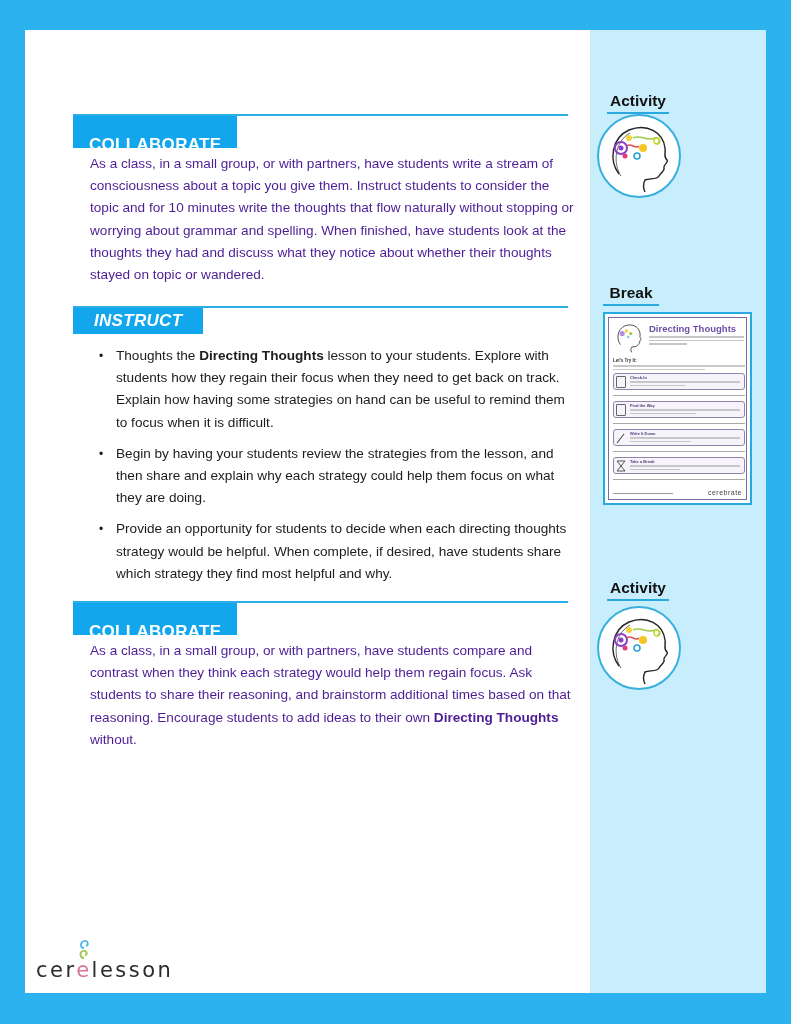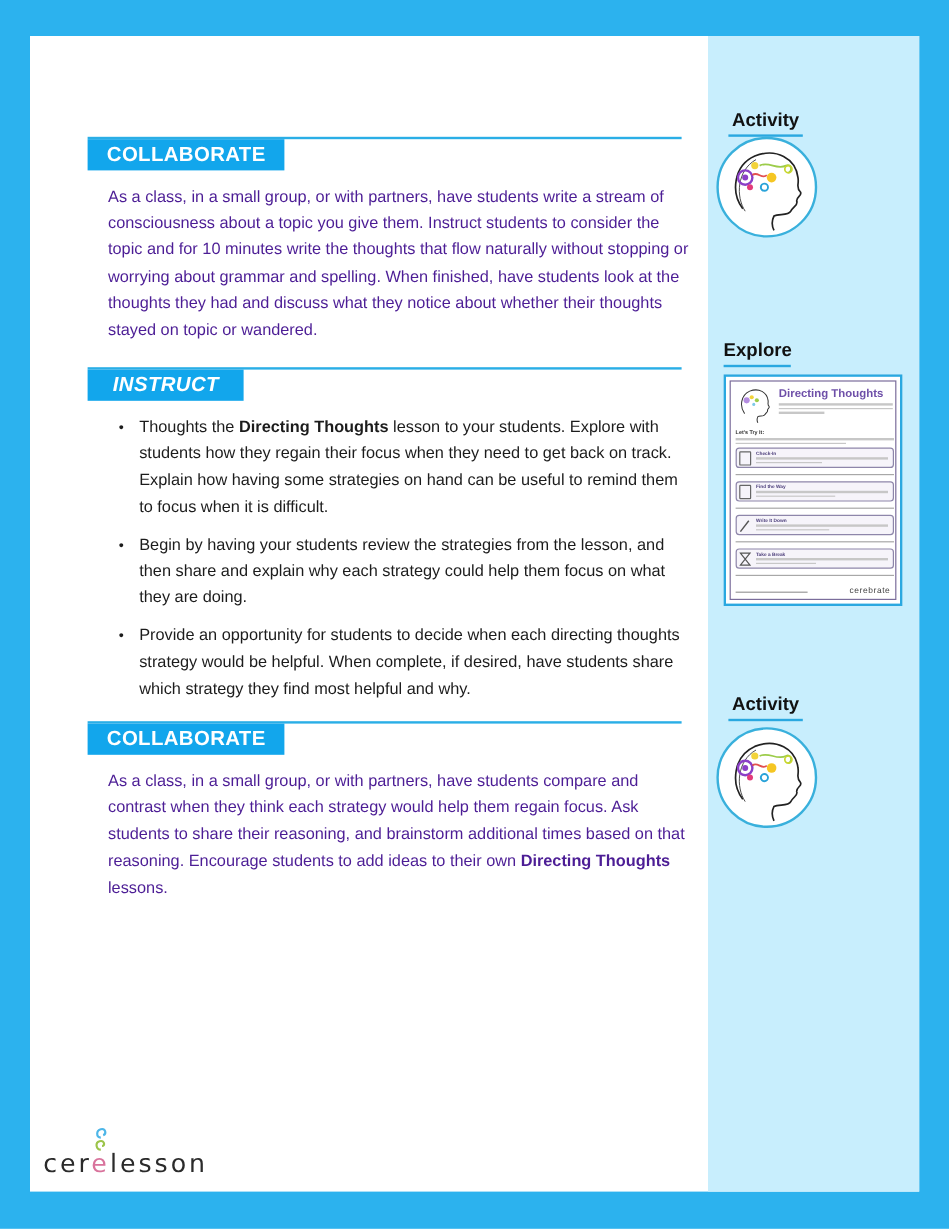--- a/index.html
+++ b/index.html
@@ -34,21 +34,21 @@
   .section-head .tag {
     position: absolute;
     left: 0; top: 0;
     height: 26px;
     background: #12a6ec;
     color: #ffffff;
     font-weight: bold;
     font-size: 17px;
     letter-spacing: 0.3px;
     line-height: 26px;
-    padding: 0 16px;
+    padding: 16px 16px;
   }
   .body-text {
     position: absolute;
     left: 90px;
     width: 485px;
     font-size: 13.6px;
     line-height: 22.2px;
     color: #4c1d95;
   }
   .bullets {
@@ -195,41 +195,41 @@
   <li>
     <span class="dot">•</span>
     <span>Provide an opportunity for students to decide when each directing thoughts strategy would be helpful. When complete, if desired, have students share which strategy they find most helpful and why.</span>
   </li>
 </ul>
 
 <div class="section-head" style="top:601px;">
   <div class="tag">COLLABORATE</div>
 </div>
 <p class="body-text" style="top:640px;">
-  <span>As a class, in a small group, or with partners, have students compare and contrast when they think each strategy would help them regain focus. Ask students to share their reasoning, and brainstorm additional times based on that reasoning. Encourage students to add ideas to their own </span><b>Directing Thoughts</b><span> lessons.</span>
+  <span>As a class, in a small group, or with partners, have students compare and contrast when they think each strategy would help them regain focus. Ask students to share their reasoning, and brainstorm additional times based on that reasoning. Encourage students to add ideas to their own </span><b>Directing Thoughts</b><span> without.</span>
 </p>
 
 <div class="side-label" style="left:607px; top:92px; width:62px;">Activity</div>
 <div class="activity-circle" style="left:597px; top:114px;">
   <svg width="80" height="80" viewBox="0 0 80 80">
     <path d="M20 58 C10 45 12 22 30 14 C48 7 64 16 66 32 C67 38 64 40 68 44 C70 47 64 48 65 52 C66 55 62 56 60 60 C58 64 50 62 46 64 C44 68 44 72 46 76" fill="none" stroke="#222" stroke-width="1.4"></path>
     <path d="M22 60 C14 48 15 26 31 17" fill="none" stroke="#444" stroke-width="0.8"></path>
     <circle cx="22" cy="32" r="6" fill="none" stroke="#8b3fc7" stroke-width="2"></circle>
     <circle cx="22" cy="32" r="2.5" fill="#8b3fc7"></circle>
     <circle cx="26" cy="40" r="2.5" fill="#e23b7a"></circle>
     <circle cx="30" cy="22" r="3" fill="#f2d33a"></circle>
     <path d="M28 30 C32 26 36 34 40 30" fill="none" stroke="#e25050" stroke-width="1.5"></path>
     <circle cx="44" cy="32" r="4" fill="#f5c623"></circle>
     <circle cx="38" cy="40" r="3" fill="none" stroke="#2aa3d9" stroke-width="1.6"></circle>
     <path d="M34 22 C42 18 48 26 56 22 C60 20 62 26 58 28" fill="none" stroke="#9ccc4a" stroke-width="1.5"></path>
     <circle cx="58" cy="25" r="3" fill="none" stroke="#c8d62e" stroke-width="1.4"></circle>
   </svg>
 </div>
 
-<div class="side-label" style="left:603px; top:284px; width:56px;">Explore</div>
+<div class="side-label" style="left:603px; top:284px; width:56px;">Break</div>
 <div class="lesson-thumb">
   <div class="lesson-inner">
     <svg class="thumb-head-svg" width="34" height="34" viewBox="0 0 80 80">
       <path d="M20 58 C10 45 12 22 30 14 C48 7 64 16 66 32 C67 38 64 40 68 44 C70 47 64 48 65 52 C66 55 62 56 60 60 C58 64 50 62 46 64 C44 68 44 72 46 76" fill="none" stroke="#333" stroke-width="2"></path>
       <circle cx="24" cy="32" r="6" fill="#b48de0"></circle>
       <circle cx="34" cy="26" r="4" fill="#f2d33a"></circle>
       <circle cx="44" cy="32" r="4" fill="#9ccc4a"></circle>
       <circle cx="38" cy="40" r="3" fill="#7fc9e8"></circle>
     </svg>
     <div class="thumb-title">Directing Thoughts</div>

